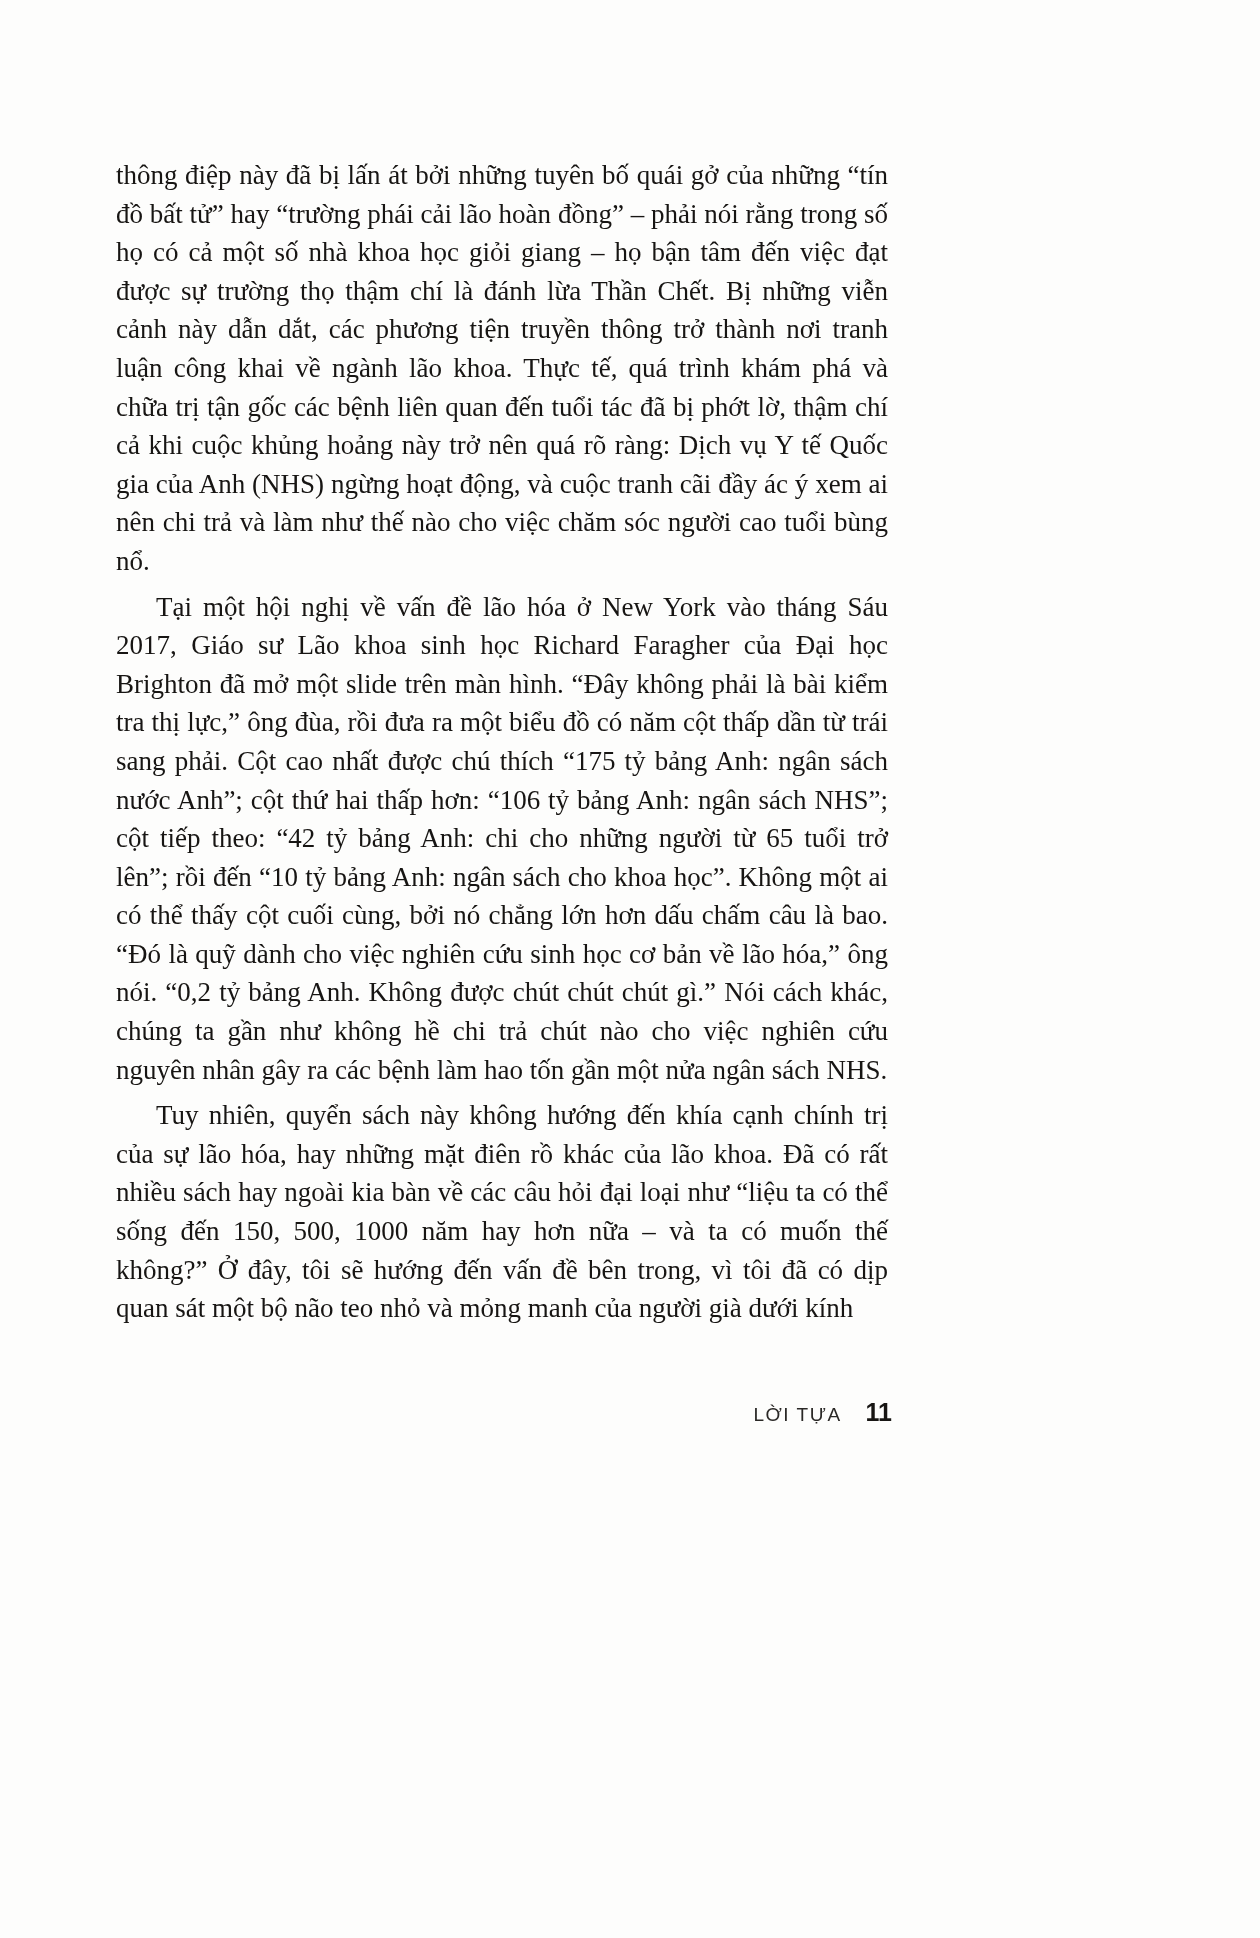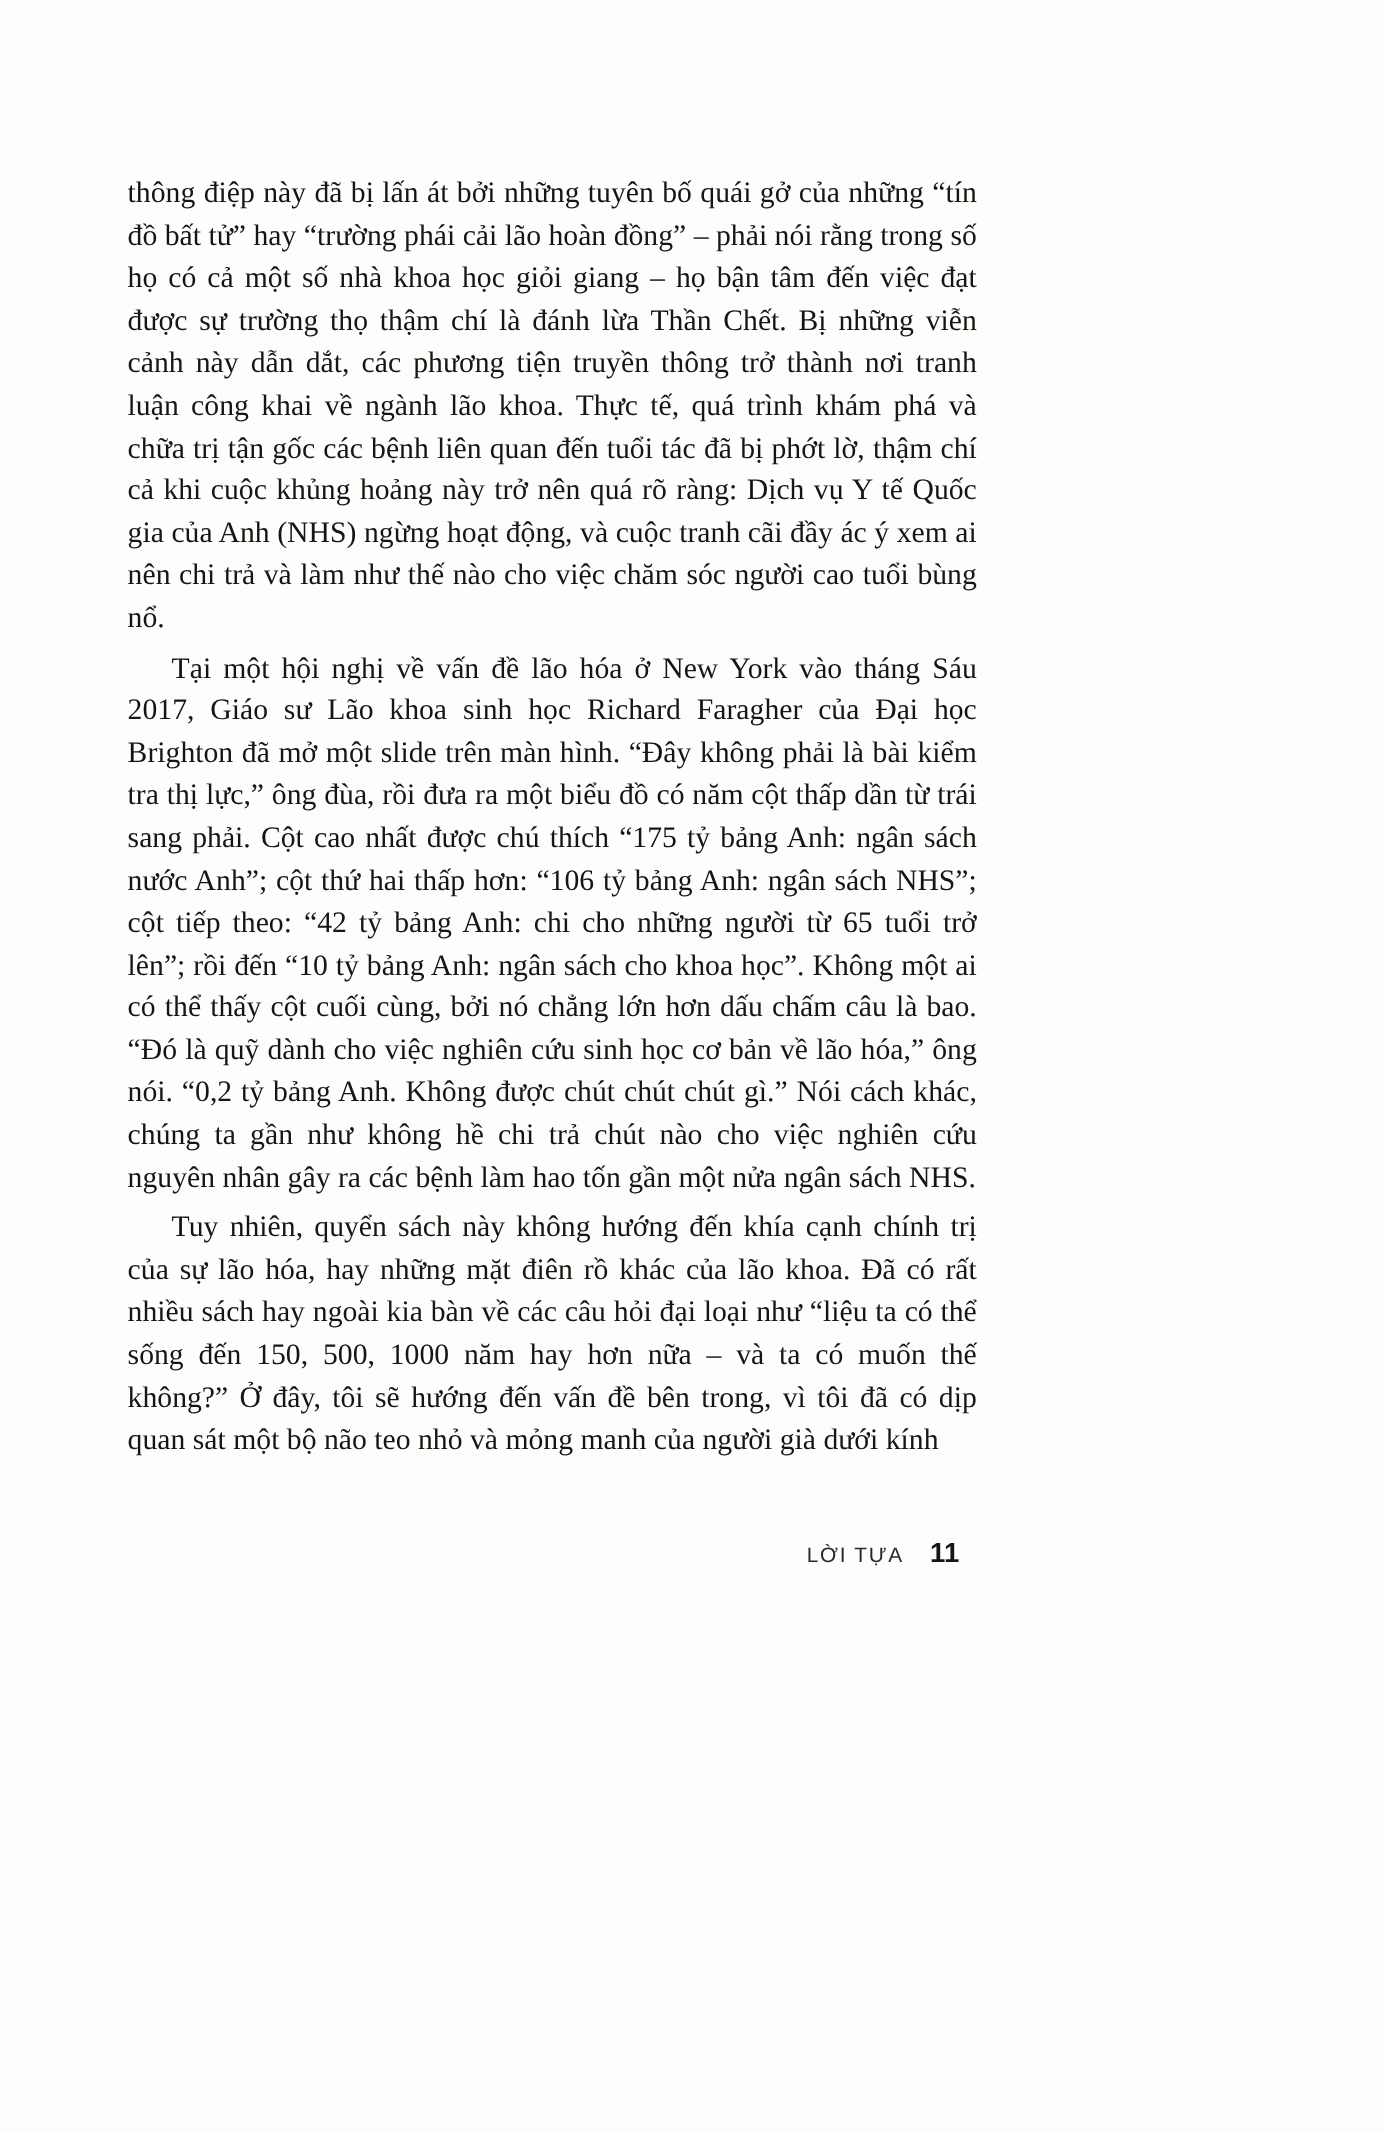--- a/index.html
+++ b/index.html
@@ -31,21 +31,21 @@
   }
   p.par + p.par {
     margin-top: 7px;
   }
   p.par.indent {
     text-indent: 40px;
     font-family: Liberation Serif, serif;
   }
   .footer {
     position: absolute;
-    left: 100px;
+    left: 120px;
     top: 1398px;
     width: 772px;
     text-align: right;
     white-space: nowrap;
   }
   .footer-label {
     font-family: "Liberation Sans", sans-serif;
     font-size: 19px;
     letter-spacing: 1.5px;
     color: #2a2826;

